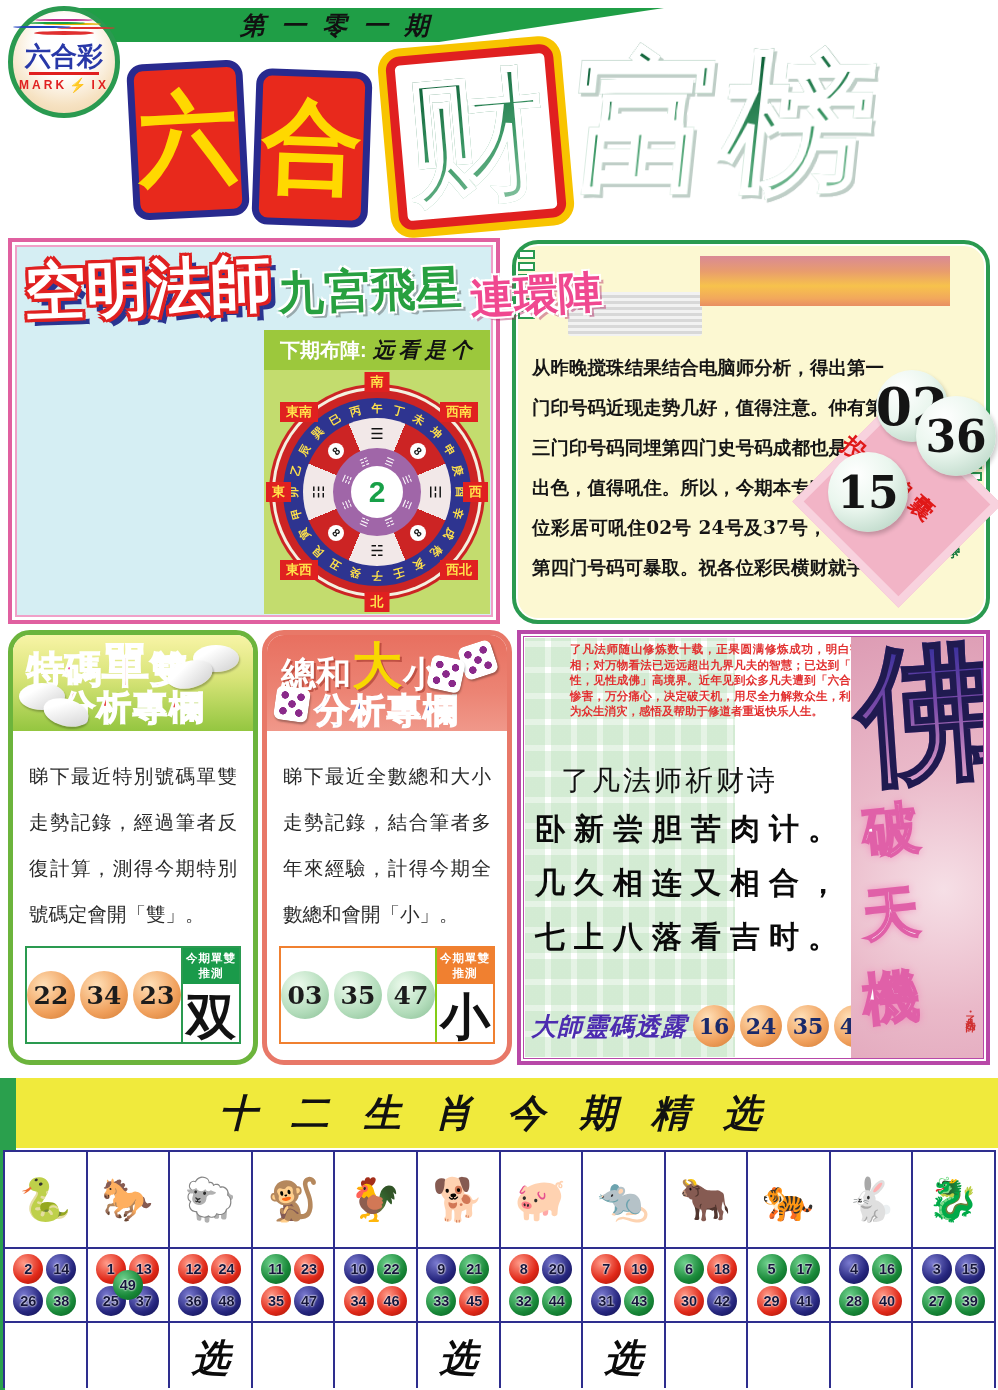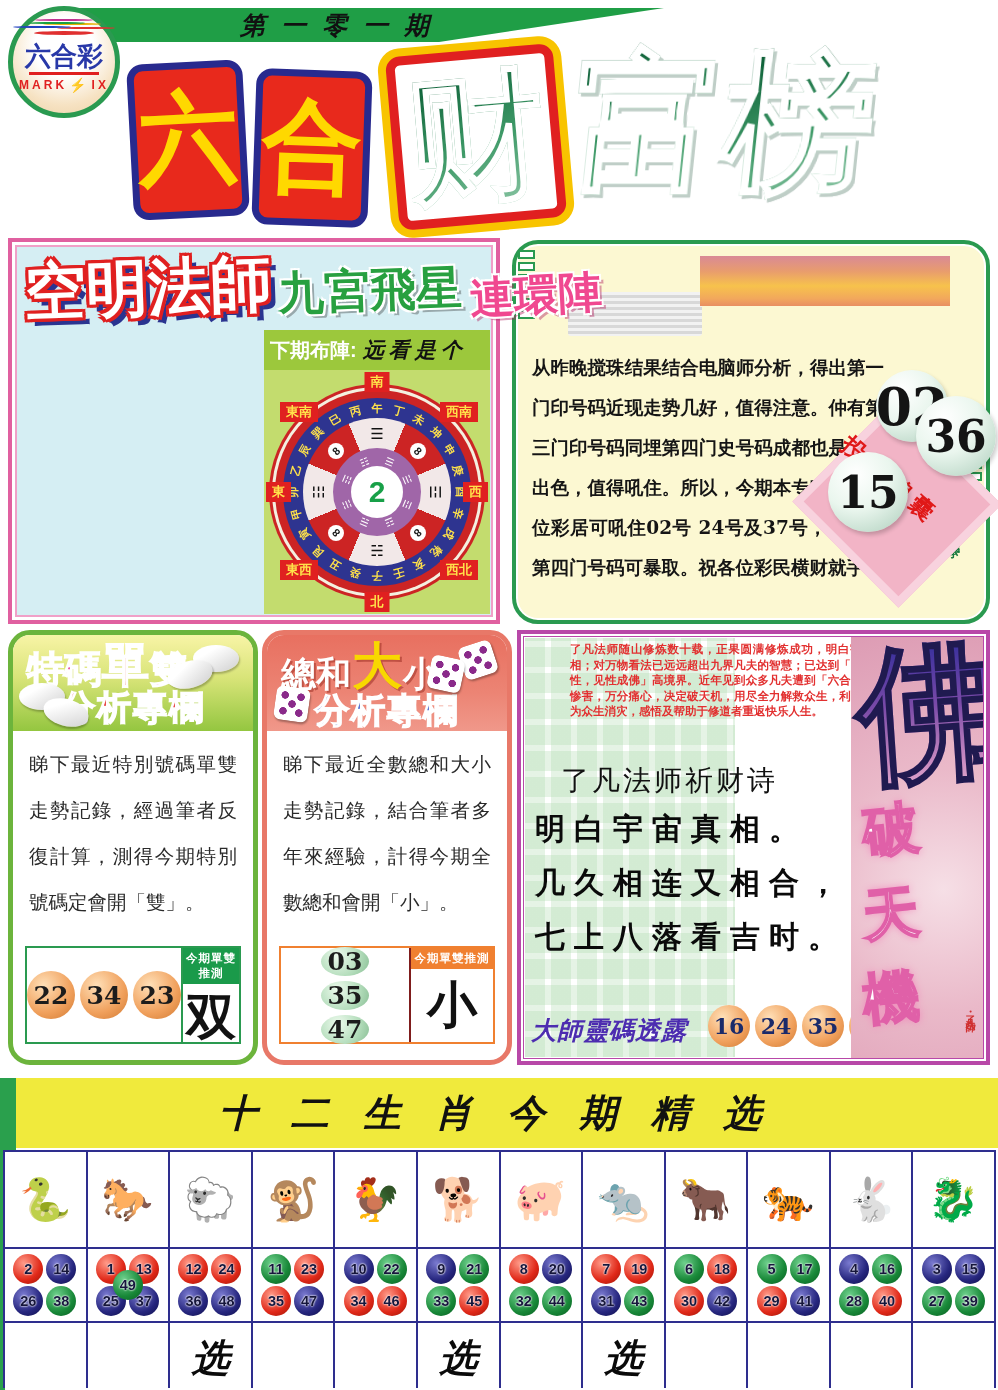--- a/index.html
+++ b/index.html
@@ -45,21 +45,21 @@
      text-shadow:-3px -3px 0 #e02020,3px -3px 0 #e02020,-3px 3px 0 #e02020,3px 3px 0 #e02020,
                  -3px 0 0 #e02020,3px 0 0 #e02020,0 -3px 0 #e02020,0 3px 0 #e02020,7px 7px 0 #2a3490;}
   .km-h2{font-family:"DejaVu Serif",serif;font-weight:bold;font-size:46px;color:#28a040;margin:14px 0 0 6px;transform:rotate(-2deg);
      text-shadow:-2px -2px 0 #fff,2px -2px 0 #fff,-2px 2px 0 #fff,2px 2px 0 #fff,4px 4px 0 rgba(40,40,40,.35);}
   .km-h3{font-family:"DejaVu Serif",serif;font-weight:bold;font-size:44px;color:#f04890;margin:20px 0 0 8px;transform:rotate(-3deg);
      text-shadow:-2px -2px 0 #fff,2px -2px 0 #fff,-2px 2px 0 #fff,2px 2px 0 #fff,4px 4px 0 rgba(180,40,100,.45);}
   .km-body{position:absolute;left:18px;top:96px;width:228px;font-family:"DejaVu Serif",serif;
      font-weight:bold;font-size:19px;line-height:44px;color:#151515;text-align:justify;}
   .km-right{position:absolute;left:252px;top:88px;width:226px;height:284px;background:#c3dc6e;}
   .km-subhead{height:40px;background:#9cc83c;display:flex;align-items:center;padding:0 6px;gap:6px;}
-  .km-subhead .lab{color:#fff;font-weight:bold;font-size:20px;}
+  .km-subhead .lab{color:#fff;font-weight:bold;font-size:20px;margin-left:10px;}
   .km-subhead .note{color:#111;font-family:"DejaVu Serif",serif;font-weight:bold;font-style:italic;font-size:21px;letter-spacing:5px;}
   .wheelzone{position:absolute;left:0;top:40px;right:0;bottom:0;}
   .dir{position:absolute;background:#e02020;color:#ffe24a;font-weight:bold;font-size:13px;
        padding:1px 6px;z-index:4;white-space:nowrap;}
   .dir.top{left:50%;top:2px;transform:translateX(-50%);}
   .dir.bottom{left:50%;bottom:2px;transform:translateX(-50%);}
   .dir.left{left:2px;top:50%;transform:translateY(-50%);}
   .dir.right{right:2px;top:50%;transform:translateY(-50%);}
   .dir.tl{left:16px;top:32px;} .dir.tr{right:12px;top:32px;}
   .dir.bl{left:16px;bottom:34px;} .dir.br{right:12px;bottom:34px;}
@@ -127,27 +127,27 @@
   .pill.p3{left:6px;top:48px;} .pill.p4{left:30px;top:64px;transform:rotate(15deg);}
   .die{position:absolute;width:34px;height:34px;background:#fff;border-radius:7px;box-shadow:1px 2px 2px rgba(0,0,0,.3);
       background-image:radial-gradient(circle 3.5px at 9px 9px,#8a2a8a 0 3.5px,transparent 4px),
                        radial-gradient(circle 3.5px at 17px 17px,#8a2a8a 0 3.5px,transparent 4px),
                        radial-gradient(circle 3.5px at 25px 25px,#8a2a8a 0 3.5px,transparent 4px),
                        radial-gradient(circle 3.5px at 25px 9px,#8a2a8a 0 3.5px,transparent 4px),
                        radial-gradient(circle 3.5px at 9px 25px,#8a2a8a 0 3.5px,transparent 4px);}
   .die.d1{right:12px;top:8px;transform:rotate(-18deg);}
   .die.d2{right:44px;top:22px;transform:rotate(12deg);}
   .die.d3{left:8px;top:52px;transform:rotate(8deg);}
-  .pa-body{padding:10px 16px 0;font-size:19.5px;line-height:46px;color:#2a2a2a;text-align:justify;}
+  .pa-body{padding:22px 16px 0;font-size:19.5px;line-height:46px;color:#2a2a2a;text-align:justify;}
   .ptable{position:absolute;left:12px;right:12px;bottom:16px;height:94px;display:flex;background:#fff;}
   .pa.a .ptable{border:2px solid #2a9a50;}
   .pa.b .ptable{border:2px solid #f08030;}
   .cell-balls{flex:1.55;display:flex;align-items:center;justify-content:center;gap:5px;}
   .pa.a .cell-balls{border-right:2px solid #2a9a50;}
-  .pa.b .cell-balls{border-right:2px solid #7f1d1d;flex-direction:column;}
+  .pa.b .cell-balls{border-right:2px solid #84cc16;}
   .tball{width:48px;height:48px;border-radius:50%;display:flex;align-items:center;justify-content:center;
       font-size:25px;font-weight:bold;color:#1c1c1c;font-family:"DejaVu Serif",serif;}
   .tball.orange{background:radial-gradient(circle at 35% 30%,#ffe0b8,#f2a express 60%,#d07830);
       background:radial-gradient(circle at 35% 30%,#ffe0b8 0%,#f0a05c 60%,#d07830 100%);}
   .tball.greenb{background:radial-gradient(circle at 35% 30%,#eefbee 0%,#b2dcba 60%,#86bc92 100%);}
   .cell-pred{width:82px;display:flex;flex-direction:column;}
   .pred-head{color:#fff;font-size:11.5px;font-weight:bold;text-align:center;padding:3px 0;letter-spacing:1px;}
   .pa.a .pred-head{background:#1a9a4a;} .pa.b .pred-head{background:#f08030;}
   .pred-val{flex:1;display:flex;align-items:center;justify-content:center;font-family:"DejaVu Serif",serif;
       font-weight:bold;font-size:50px;color:#111;}
@@ -158,21 +158,21 @@
   .mk-wm{position:absolute;left:4px;top:4px;width:210px;bottom:4px;opacity:.55;
       background:repeating-linear-gradient(0deg,rgba(90,180,90,.28) 0 20px,rgba(90,180,90,0) 20px 26px),
                  repeating-linear-gradient(90deg,rgba(90,180,90,.28) 0 20px,rgba(90,180,90,0) 20px 26px);}
   .mk-intro{position:absolute;left:12px;top:8px;width:316px;font-size:11.5px;line-height:15.5px;
       color:#e23030;font-weight:bold;text-align:justify;margin-left:37px;}
   .mk-title{position:absolute;left:40px;top:128px;font-family:"DejaVu Serif",serif;font-size:28px;
       color:#111;letter-spacing:3px;}
   .mk-poem{position:absolute;left:14px;top:168px;width:320px;}
   .mk-poem div{font-family:"DejaVu Serif",serif;font-weight:bold;font-size:30px;line-height:54px;
       letter-spacing:9px;color:#0a0a0a;white-space:nowrap;}
-  .mk-reveal{position:absolute;left:10px;bottom:14px;display:flex;align-items:flex-end;gap:21px;}
+  .mk-reveal{position:absolute;left:10px;bottom:14px;display:flex;align-items:center;gap:6px;}
   .mk-reveal .lab{font-size:25px;font-weight:bold;color:#4c2cb0;font-style:italic;letter-spacing:1px;white-space:nowrap;}
   .mk-reveal .tball{width:42px;height:42px;font-size:22px;color:#1a2a6a;}
   .mk-strip{position:absolute;right:3px;top:3px;width:132px;bottom:3px;
       background:radial-gradient(circle at 70% 60%,#f6dfe6 0%,#eab9c9 45%,#dd9cb4 100%);overflow:hidden;}
   .mk-fo{position:absolute;left:6px;top:-6px;font-family:"DejaVu Serif",serif;font-weight:bold;font-size:148px;
       line-height:1.1;background:linear-gradient(180deg,#2a2a9a 0%,#7a4aa8 45%,#c88ac0 80%,#e8b0d0 100%);
       -webkit-background-clip:text;background-clip:text;color:transparent;-webkit-text-stroke:2px #201a50;
       transform:rotate(-4deg);}
   .mk-ptm{position:absolute;left:12px;top:150px;display:flex;flex-direction:column;}
   .mk-ptm span{font-family:"DejaVu Serif",serif;font-weight:bold;font-size:56px;line-height:84px;color:#fff;
@@ -395,21 +395,21 @@
         <div class="pred-val">小</div>
       </div>
     </div>
   </div>
 
   <div class="mk">
     <div class="mk-wm"></div>
     <div class="mk-intro">了凡法师随山修炼数十载，正果圆满修炼成功，明白宇宙真相；对万物看法已远远超出九界凡夫的智慧；已达到「明心见性，见性成佛」高境界。近年见到众多凡夫遭到「六合灾难」惨害，万分痛心，决定破天机，用尽全力解救众生，利用佛法为众生消灾，感悟及帮助于修道者重返快乐人生。</div>
     <div class="mk-title">了凡法师祈财诗</div>
     <div class="mk-poem">
-      <div>明白宇宙真相。</div>
+      <div>卧新尝胆苦肉计。</div>
       <div>几久相连又相合，</div>
       <div>七上八落看吉时。</div>
     </div>
     <div class="mk-reveal">
       <span class="lab">大師靈碼透露</span>
       <span class="revballs" style="display:flex;gap:5px;">
           <span class="tball orange">16</span>
           <span class="tball orange">24</span>
           <span class="tball orange">35</span>
           <span class="tball orange">43</span>

